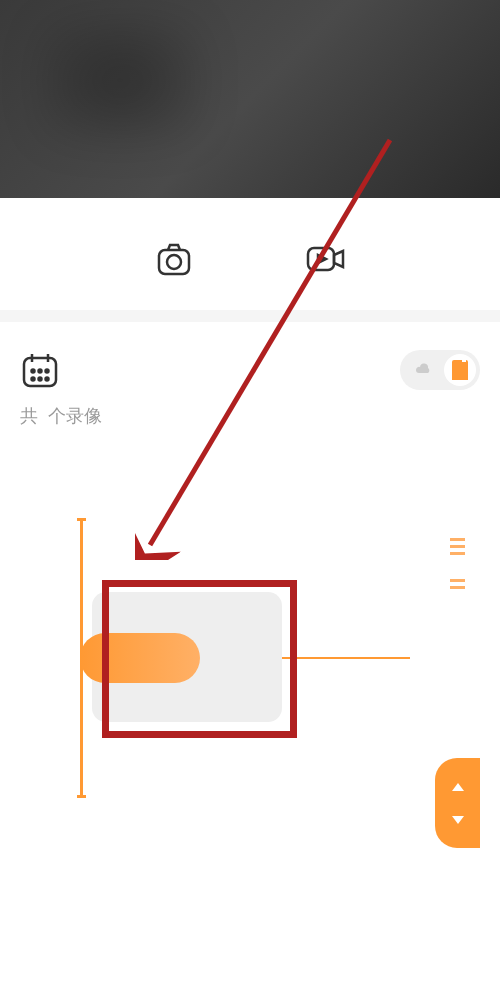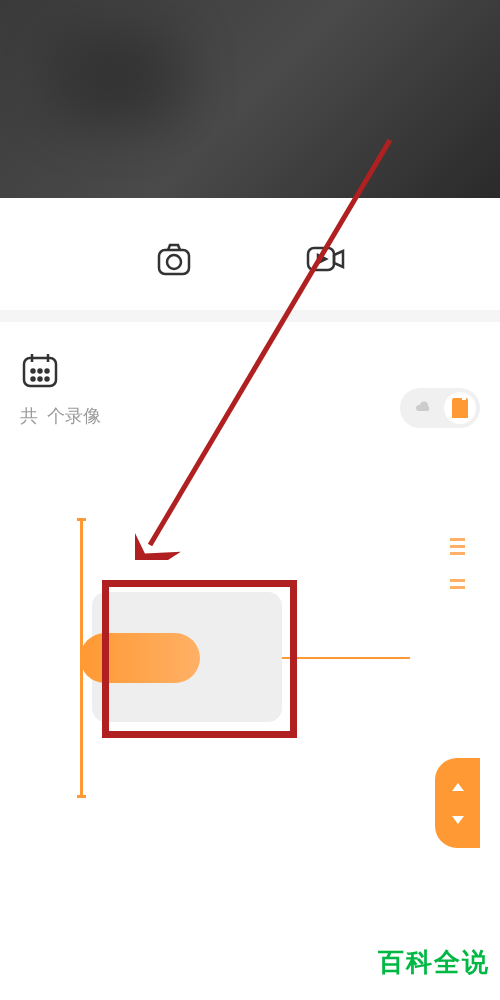--- a/index.html
+++ b/index.html
@@ -7,21 +7,21 @@
     
     .video-preview { width: 100%; height: 198px; background: linear-gradient(135deg, #3a3a3a, #4a4a4a, #2a2a2a); position: relative; }
     .video-preview::before { content: ''; position: absolute; top: 20px; left: 40px; width: 160px; height: 120px; background: radial-gradient(ellipse, rgba(0,0,0,0.3), transparent); filter: blur(20px); }
     
     .controls { display: flex; justify-content: center; gap: 110px; padding: 40px 0 30px; background: #fff; }
     .control-icon { width: 42px; height: 42px; display: flex; align-items: center; justify-content: center; }
     
     .divider { height: 12px; background: #f5f5f5; }
     
     .recording-section { padding: 28px 20px; position: relative; }
-    .recording-header { display: flex; align-items: flex-end; justify-content: space-between; font-family: Liberation Serif, serif; }
+    .recording-header { display: flex; align-items: flex-start; justify-content: space-between; }
     .header-left { display: flex; flex-direction: column; gap: 14px; }
     .calendar-icon { width: 40px; height: 40px; }
     
     .recording-count { font-size: 18px; color: #9a9a9a; }
     
     .toggle-switch { width: 80px; height: 40px; background: #f0f0f0; border-radius: 20px; position: relative; display: flex; align-items: center; }
     .toggle-cloud { position: absolute; left: 12px; color: #ccc; font-size: 18px; }
     .toggle-sd { position: absolute; right: 4px; width: 32px; height: 32px; background: #fff; border-radius: 16px; display: flex; align-items: center; justify-content: center; }
     .sd-icon { width: 16px; height: 20px; background: #ff9933; border-radius: 2px 2px 0 0; position: relative; }
     .sd-icon::before { content: ''; position: absolute; top: -2px; right: 2px; width: 4px; height: 4px; background: #fff; }
@@ -134,14 +134,13 @@
 <svg class="annotation-arrow" viewBox="0 0 270 430">
   <defs>
     <marker id="arrowhead" markerWidth="12" markerHeight="12" refX="2" refY="6" orient="auto">
       <path d="M0,0 L12,6 L0,12 L4,6 Z" fill="#b02020"></path>
     </marker>
   </defs>
   <line x1="255" y1="10" x2="15" y2="415" stroke="#b02020" stroke-width="5" marker-end="url(#arrowhead)"></line>
 </svg>
 
 <div class="watermark">
-  <div class="watermark-title">百科全说</div>
 </div>
 
 </body></html>

